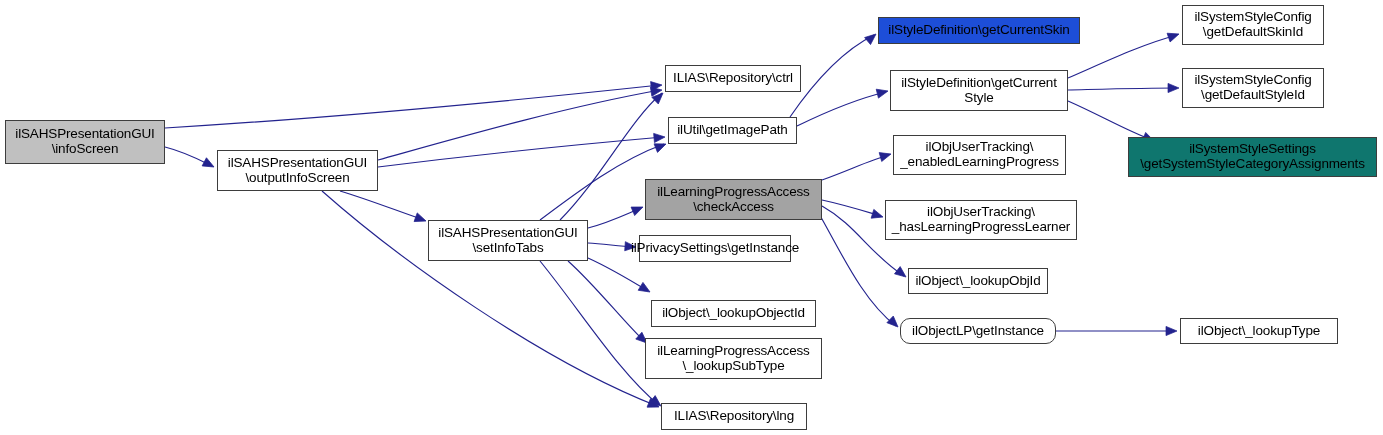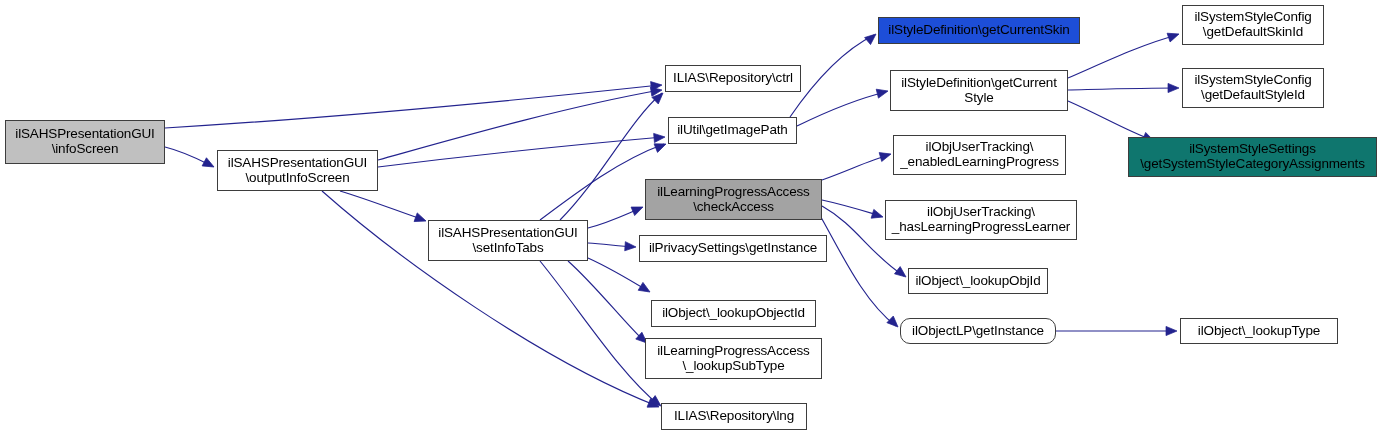--- a/index.html
+++ b/index.html
@@ -109,21 +109,21 @@
 <div class="node-box root" style="left: 5px; top: 120px; width: 160px; height: 44px; background: rgb(192, 192, 192); border-color: rgb(61, 61, 61);"><span>ilSAHSPresentationGUI
 \infoScreen</span></div>
     <div class="node-box" style="left: 217px; top: 150px; width: 161px; height: 41px; background: rgb(255, 255, 255); border-color: rgb(61, 61, 61);"><span>ilSAHSPresentationGUI
 \outputInfoScreen</span></div>
     <div class="node-box" style="left: 428px; top: 220px; width: 160px; height: 41px; background: rgb(255, 255, 255); border-color: rgb(61, 61, 61);"><span>ilSAHSPresentationGUI
 \setInfoTabs</span></div>
     <div class="node-box" style="left: 665px; top: 65px; width: 136px; height: 27px; background: rgb(255, 255, 255); border-color: rgb(61, 61, 61);"><span>ILIAS\Repository\ctrl</span></div>
     <div class="node-box" style="left: 668px; top: 117px; width: 129px; height: 27px; background: rgb(255, 255, 255); border-color: rgb(61, 61, 61);"><span>ilUtil\getImagePath</span></div>
     <div class="node-box" style="left: 645px; top: 171px; width: 177px; height: 41px; background: #a3a3a3; border-color: rgb(61, 61, 61); margin-top: 8px;"><span>ilLearningProgressAccess
 \checkAccess</span></div>
-    <div class="node-box" style="left: 639px; top: 235px; width: 188px; height: 27px; background: rgb(255, 255, 255); border-color: rgb(61, 61, 61);"><span>ilPrivacySettings\getInstance</span></div>
+    <div class="node-box" style="left: 639px; top: 235px; width: 152px; height: 27px; background: rgb(255, 255, 255); border-color: rgb(61, 61, 61);"><span>ilPrivacySettings\getInstance</span></div>
     <div class="node-box" style="left: 651px; top: 300px; width: 165px; height: 27px; background: rgb(255, 255, 255); border-color: rgb(61, 61, 61);"><span>ilObject\_lookupObjectId</span></div>
     <div class="node-box" style="left: 645px; top: 338px; width: 177px; height: 41px; background: rgb(255, 255, 255); border-color: rgb(61, 61, 61);"><span>ilLearningProgressAccess
 \_lookupSubType</span></div>
     <div class="node-box" style="left: 661px; top: 403px; width: 146px; height: 27px; background: rgb(255, 255, 255); border-color: rgb(61, 61, 61);"><span>ILIAS\Repository\lng</span></div>
     <div class="node-box" style="left: 878px; top: 17px; width: 202px; height: 27px; background: #1d4ed8; border-color: rgb(61, 61, 61);"><span>ilStyleDefinition\getCurrentSkin</span></div>
     <div class="node-box" style="left: 890px; top: 70px; width: 178px; height: 41px; background: rgb(255, 255, 255); border-color: rgb(61, 61, 61);"><span>ilStyleDefinition\getCurrent
 Style</span></div>
     <div class="node-box" style="left: 893px; top: 135px; width: 173px; height: 40px; background: rgb(255, 255, 255); border-color: rgb(61, 61, 61);"><span>ilObjUserTracking\
 _enabledLearningProgress</span></div>
     <div class="node-box" style="left: 885px; top: 200px; width: 192px; height: 40px; background: rgb(255, 255, 255); border-color: rgb(61, 61, 61);"><span>ilObjUserTracking\

